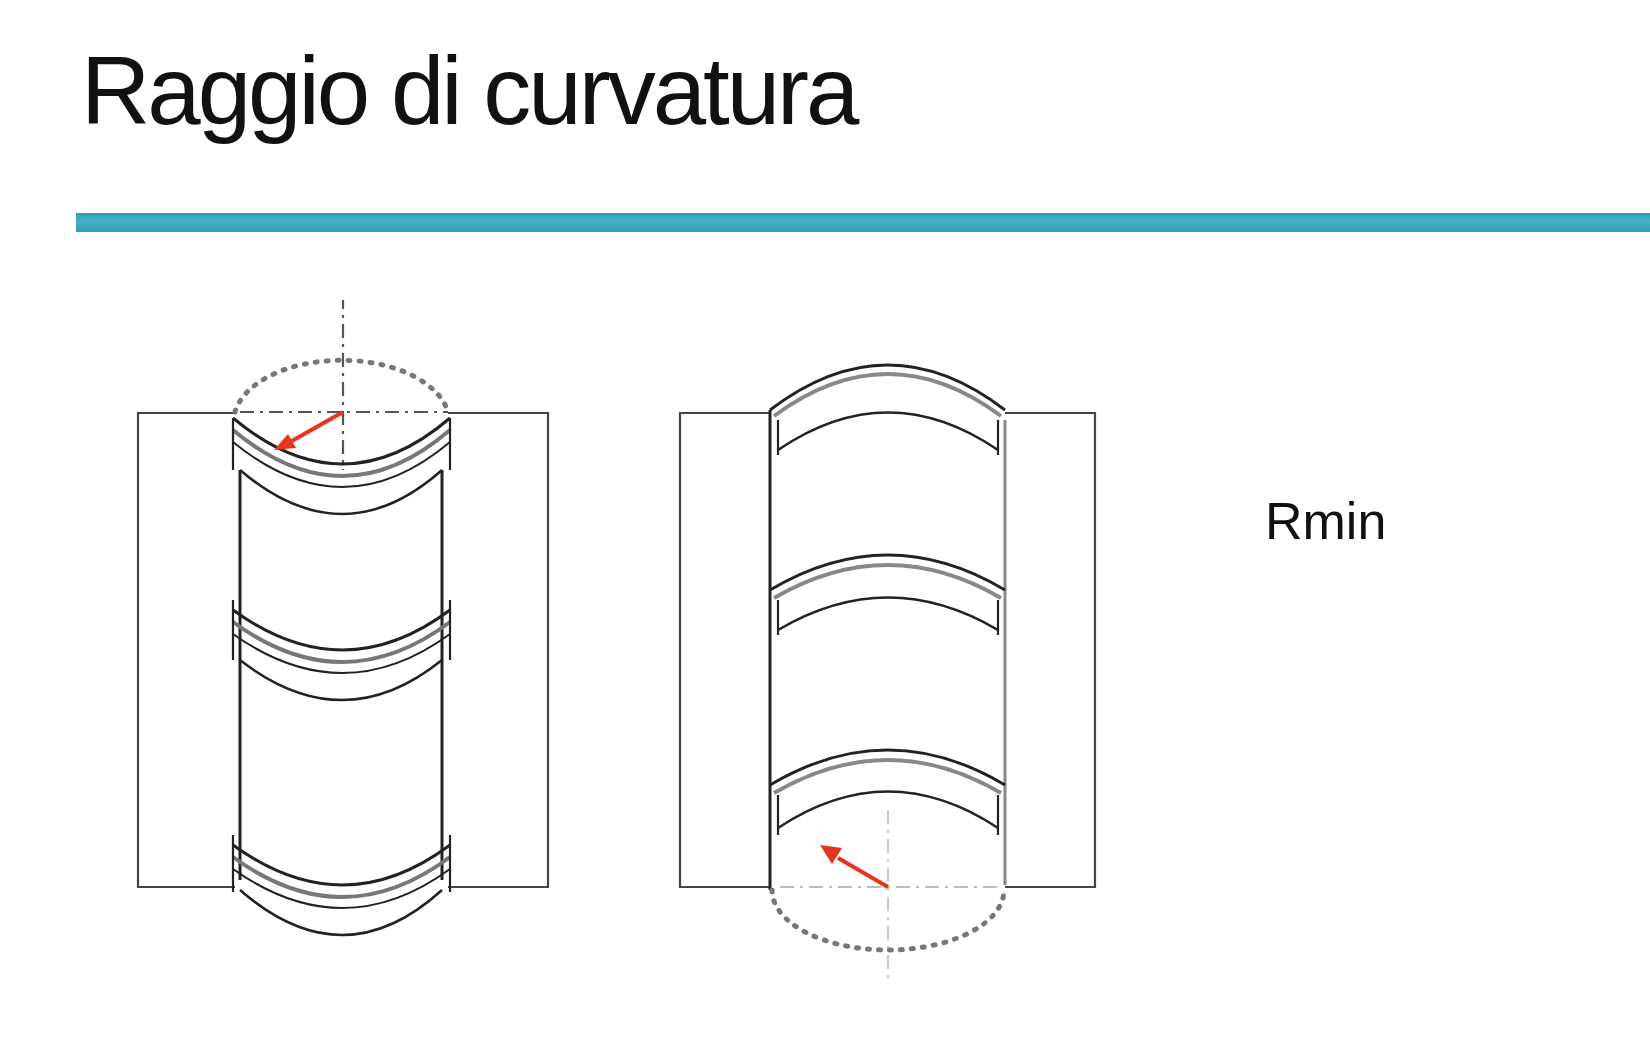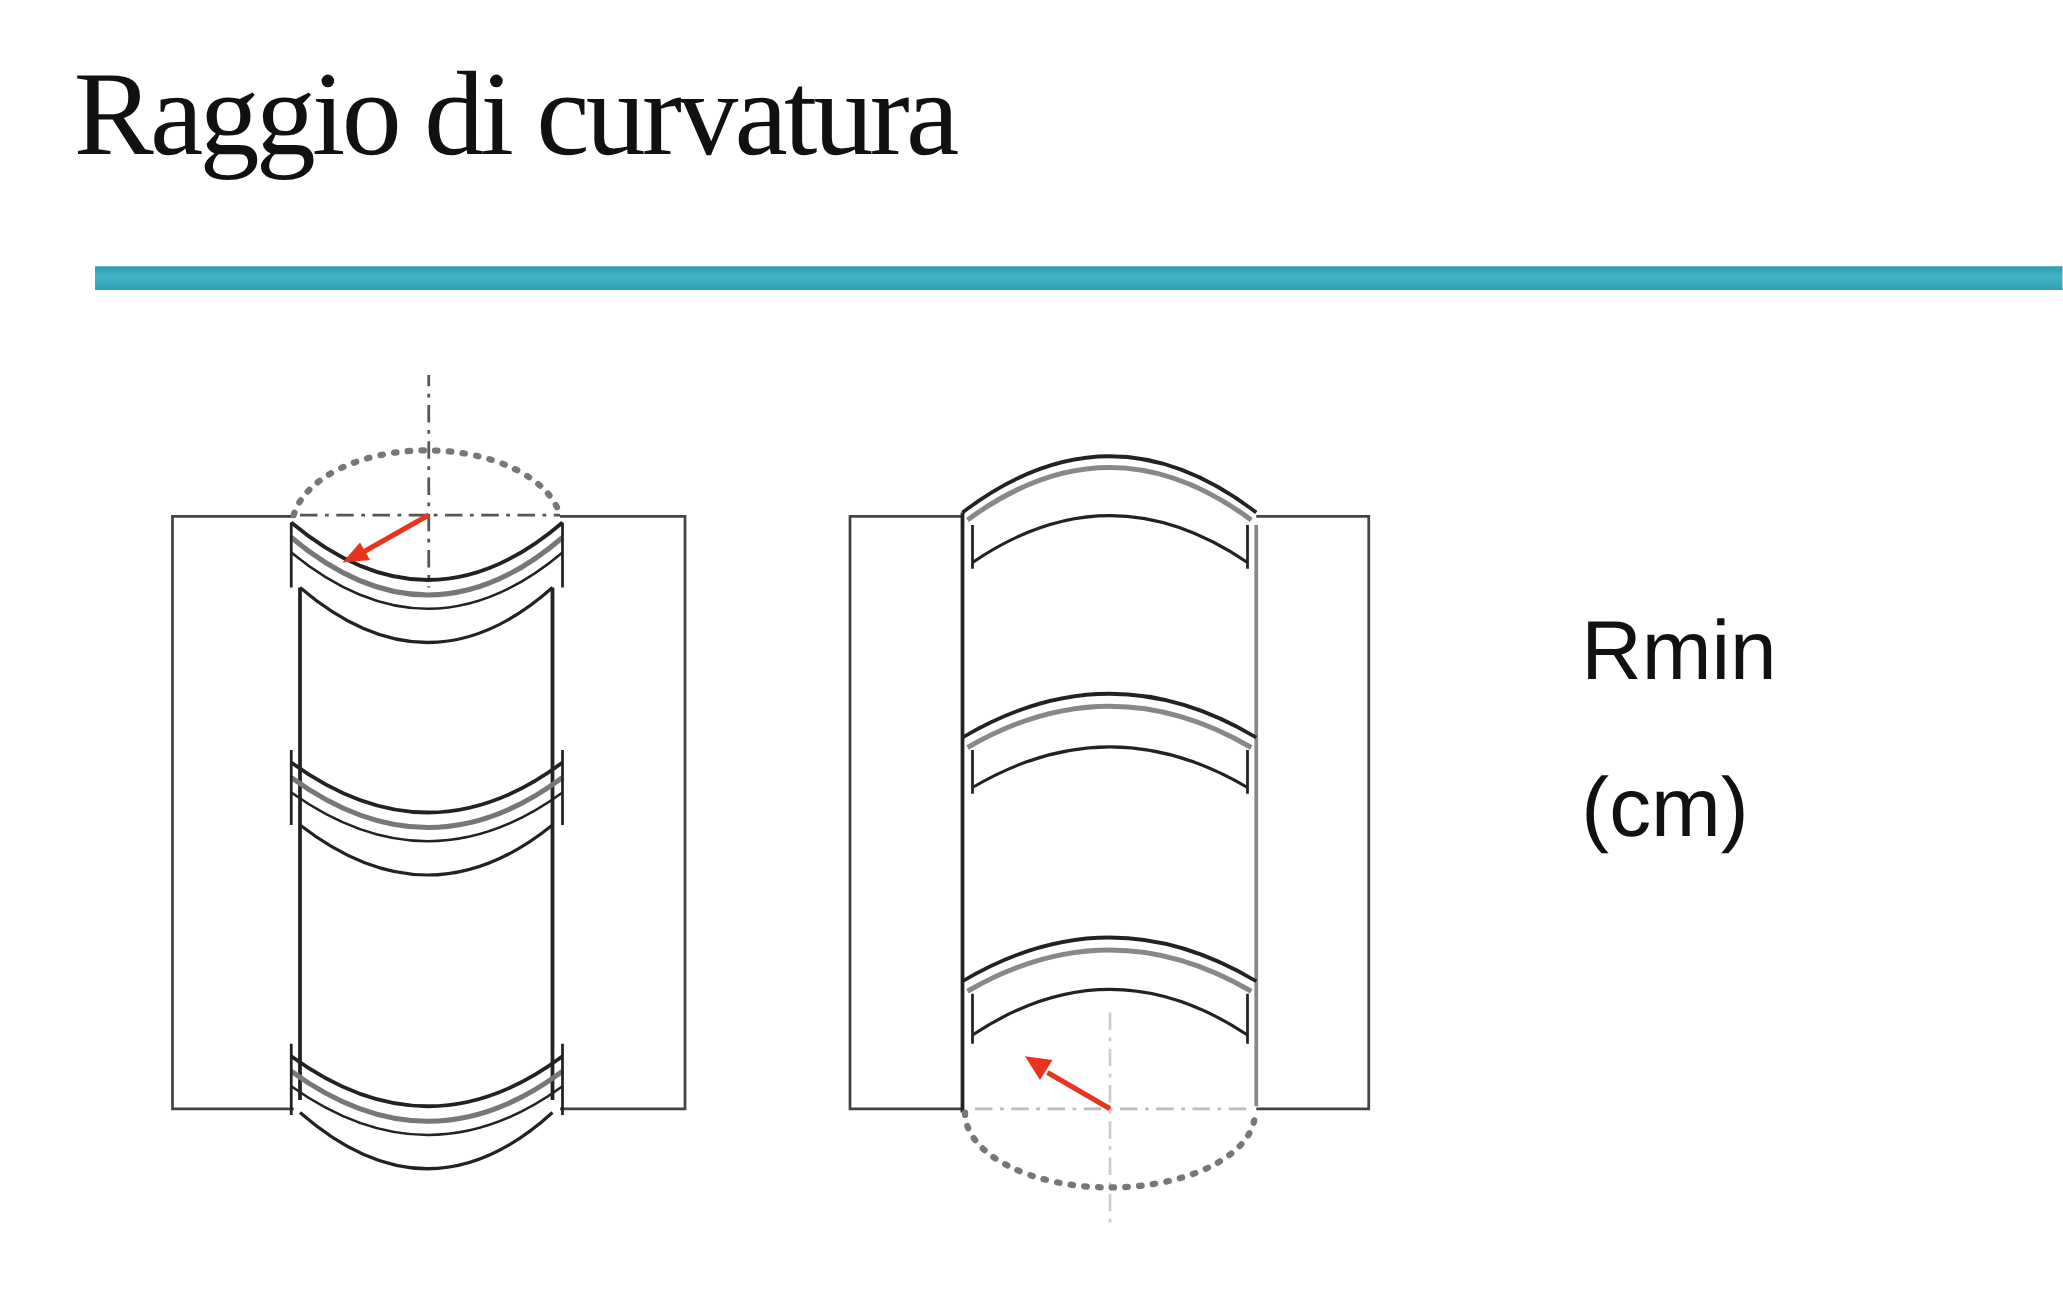--- a/index.html
+++ b/index.html
@@ -8,23 +8,23 @@
     background: #ffffff;
   }
   body {
     width: 1650px;
     height: 1049px;
     position: relative;
     overflow: hidden;
   }
   .title {
     position: absolute;
-    left: 59px;
+    left: 81px;
     top: 38px;
-    font-family: Liberation Serif, serif;
+    font-family: Liberation Sans, sans-serif;
     font-size: 96px;
     color: #111111;
     letter-spacing: -3px;
     line-height: 1.1;
     white-space: nowrap;
   }
   .rule {
     position: absolute;
     left: 76px;
     top: 213px;
@@ -38,21 +38,21 @@
   .fig-convex { left: 130px; top: 300px; width: 450px; height: 700px; }
   .fig-concave { left: 670px; top: 340px; width: 450px; height: 680px; }
   .spec {
     position: absolute;
     left: 1265px;
     top: 458px;
     font-family: "Liberation Sans", "DejaVu Sans", sans-serif;
     color: #111111;
   }
   .spec div {
-    font-size: 67px;
+    font-size: 52px;
     line-height: 126px;
     white-space: nowrap;
   }
   .spec .value {
     font-weight: bold;
   }
 </style>
 </head>
 <body>
 
@@ -137,14 +137,13 @@
   </g>
 
   <g>
     <line x1="218" y1="547" x2="168" y2="518" stroke="#e8341c" stroke-width="4"></line>
     <polygon points="150,505 172,508 162,524" fill="#e8341c"></polygon>
   </g>
 </svg>
 
 <div class="spec">
   <div>Rmin</div>
-  <div>(cm)</div>
 </div>
 
 </body></html>

